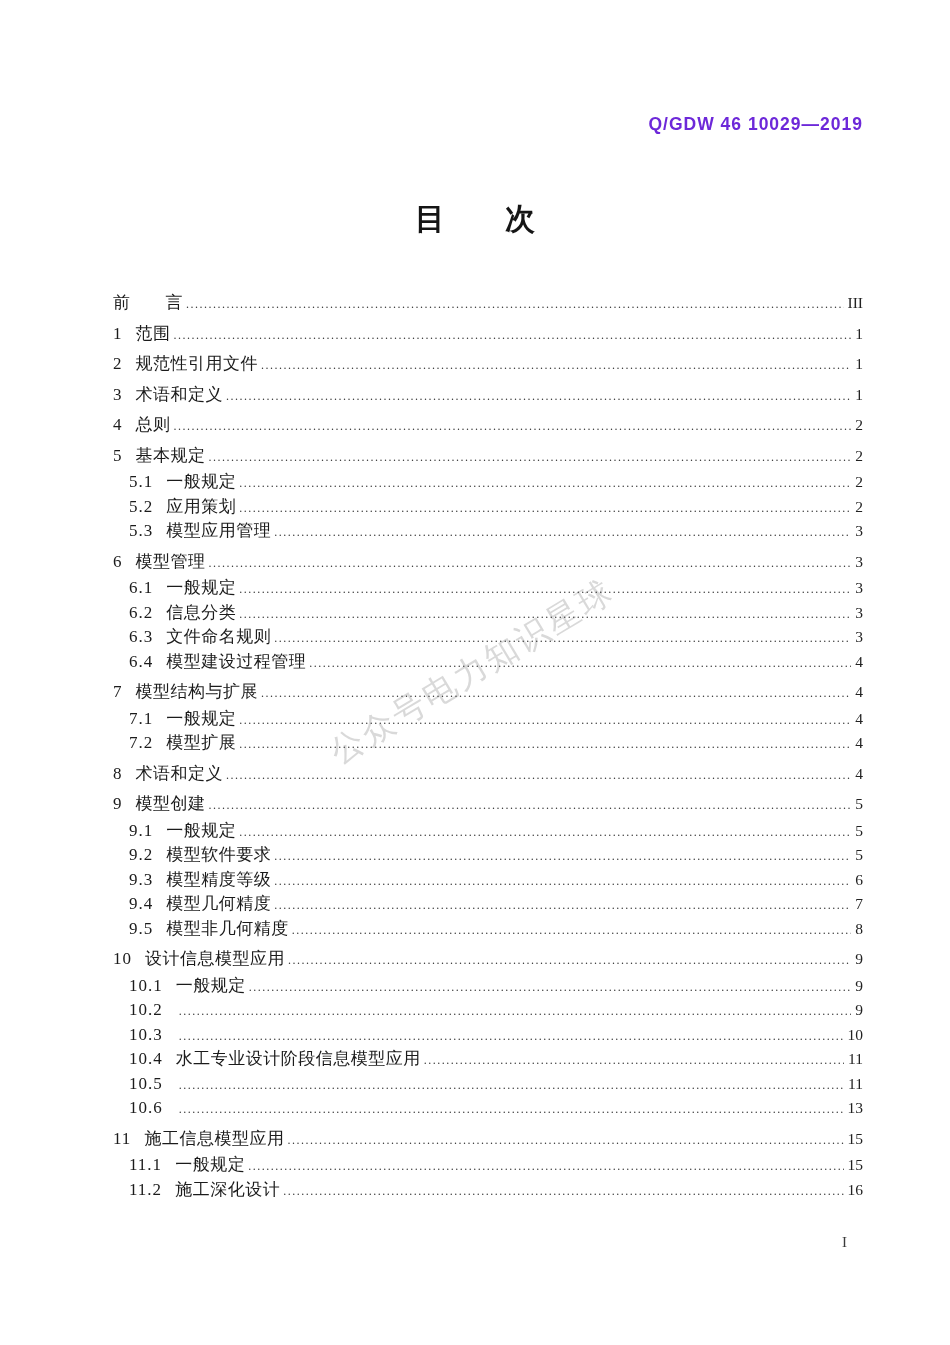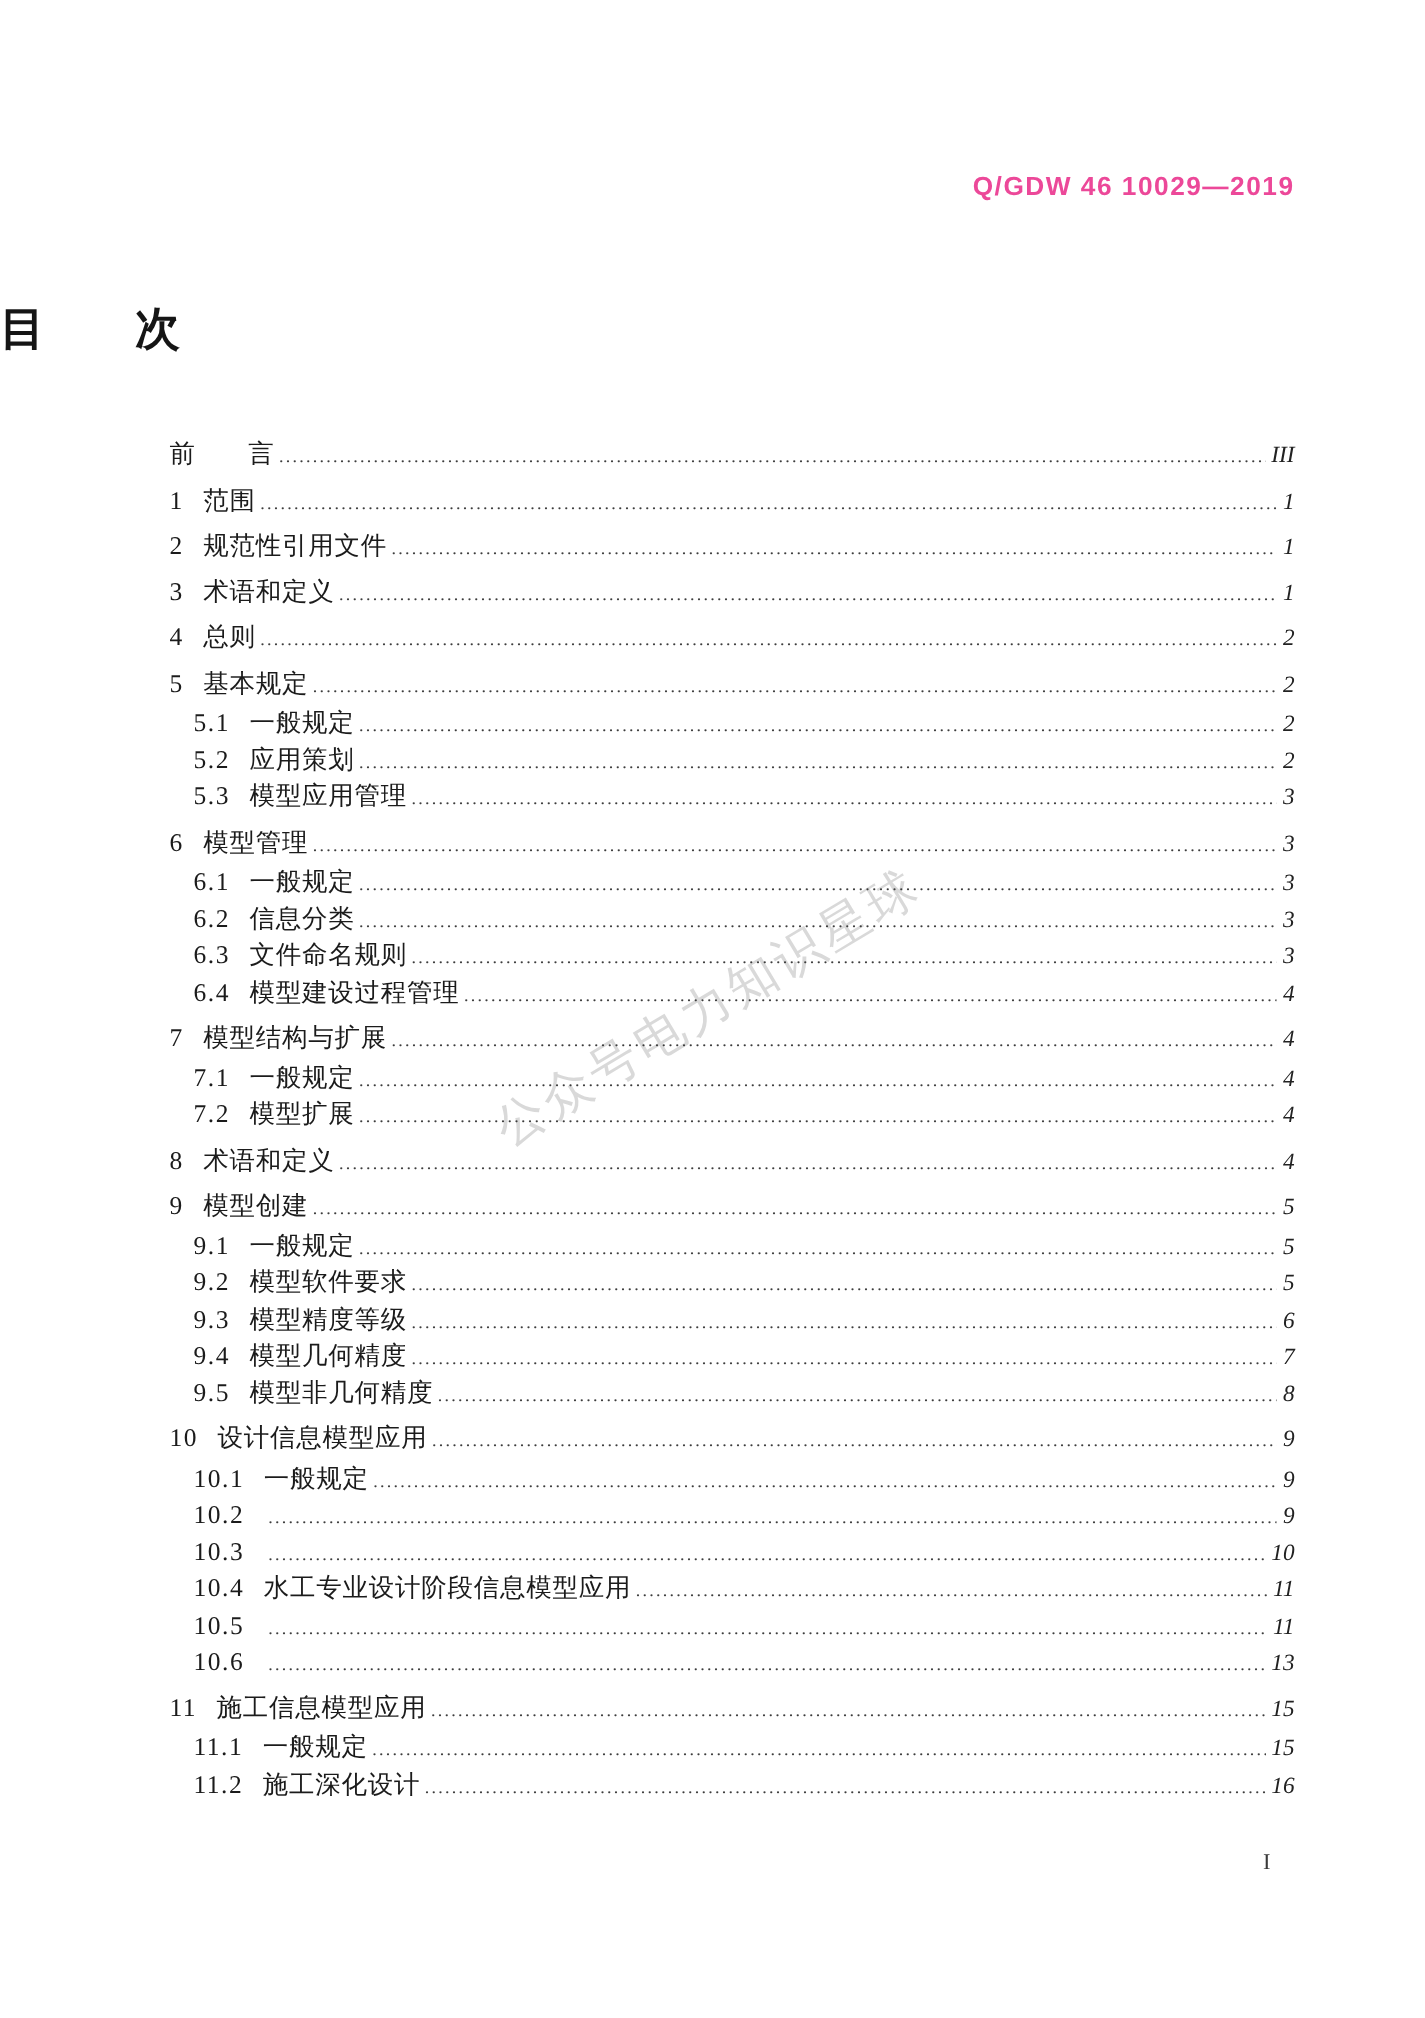--- a/index.html
+++ b/index.html
@@ -11,27 +11,27 @@
     color: #1b1b1b;
     overflow: hidden;
   }
   .header-code {
     position: absolute;
     top: 114px; right: 87px;
     font-family: "Liberation Sans", "DejaVu Sans", sans-serif;
     font-weight: 700;
     font-size: 17.5px;
     letter-spacing: 1px;
-    color: #ec4899;
+    color: #6d28d9;
   }
   .doc-title {
     position: absolute;
     top: 199px; left: 0;
     width: 100%;
-    text-align: left;
+    text-align: center;
     margin: 0;
     font-family: Liberation Sans, sans-serif;
     font-weight: 700;
     font-size: 30px;
     color: #151515;
   }
   .watermark {
     position: absolute;
     left: 472px; top: 672px;
     transform: translate(-50%, -50%) rotate(-31deg);
@@ -67,21 +67,20 @@
     white-space: nowrap;
     font-size: 12px;
     letter-spacing: 1.5px;
     color: #3c3c3c;
     margin: 0 2px 0 3px;
   }
   .pg {
     font-size: 15.5px;
     margin-left: 2px;
     color: #222;
-    font-style: italic;
   }
   .page-number {
     position: absolute;
     top: 1234px; right: 103px;
     font-size: 15px;
     color: #3a3a3a;
     z-index: 1;
   }
 </style>
 </head>

